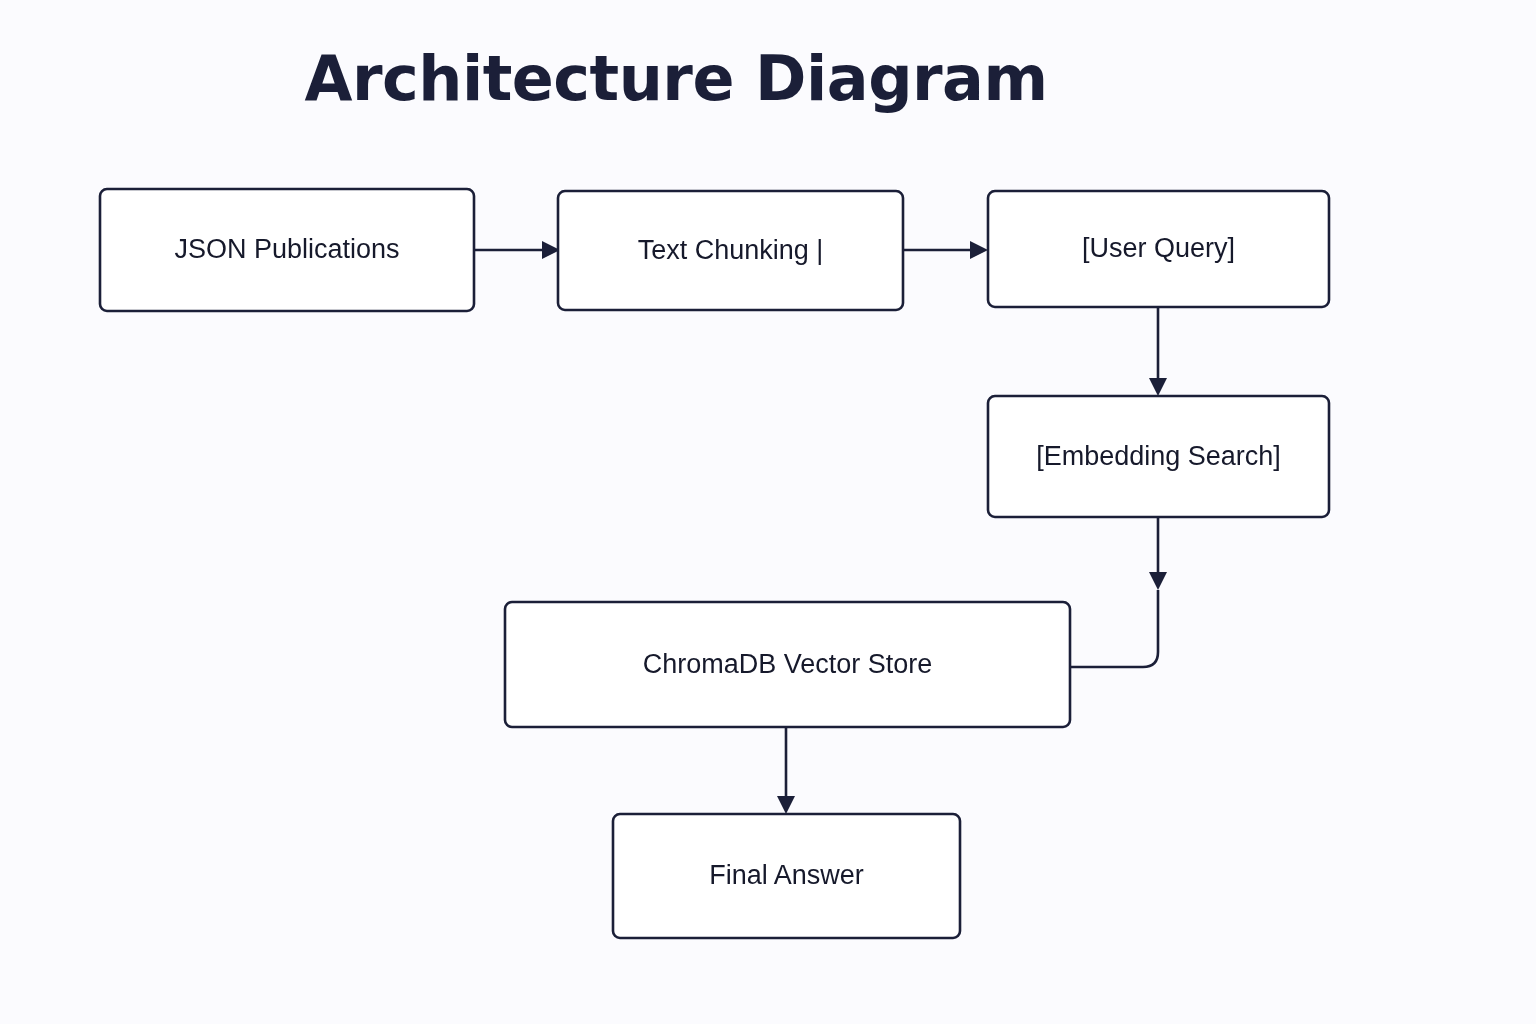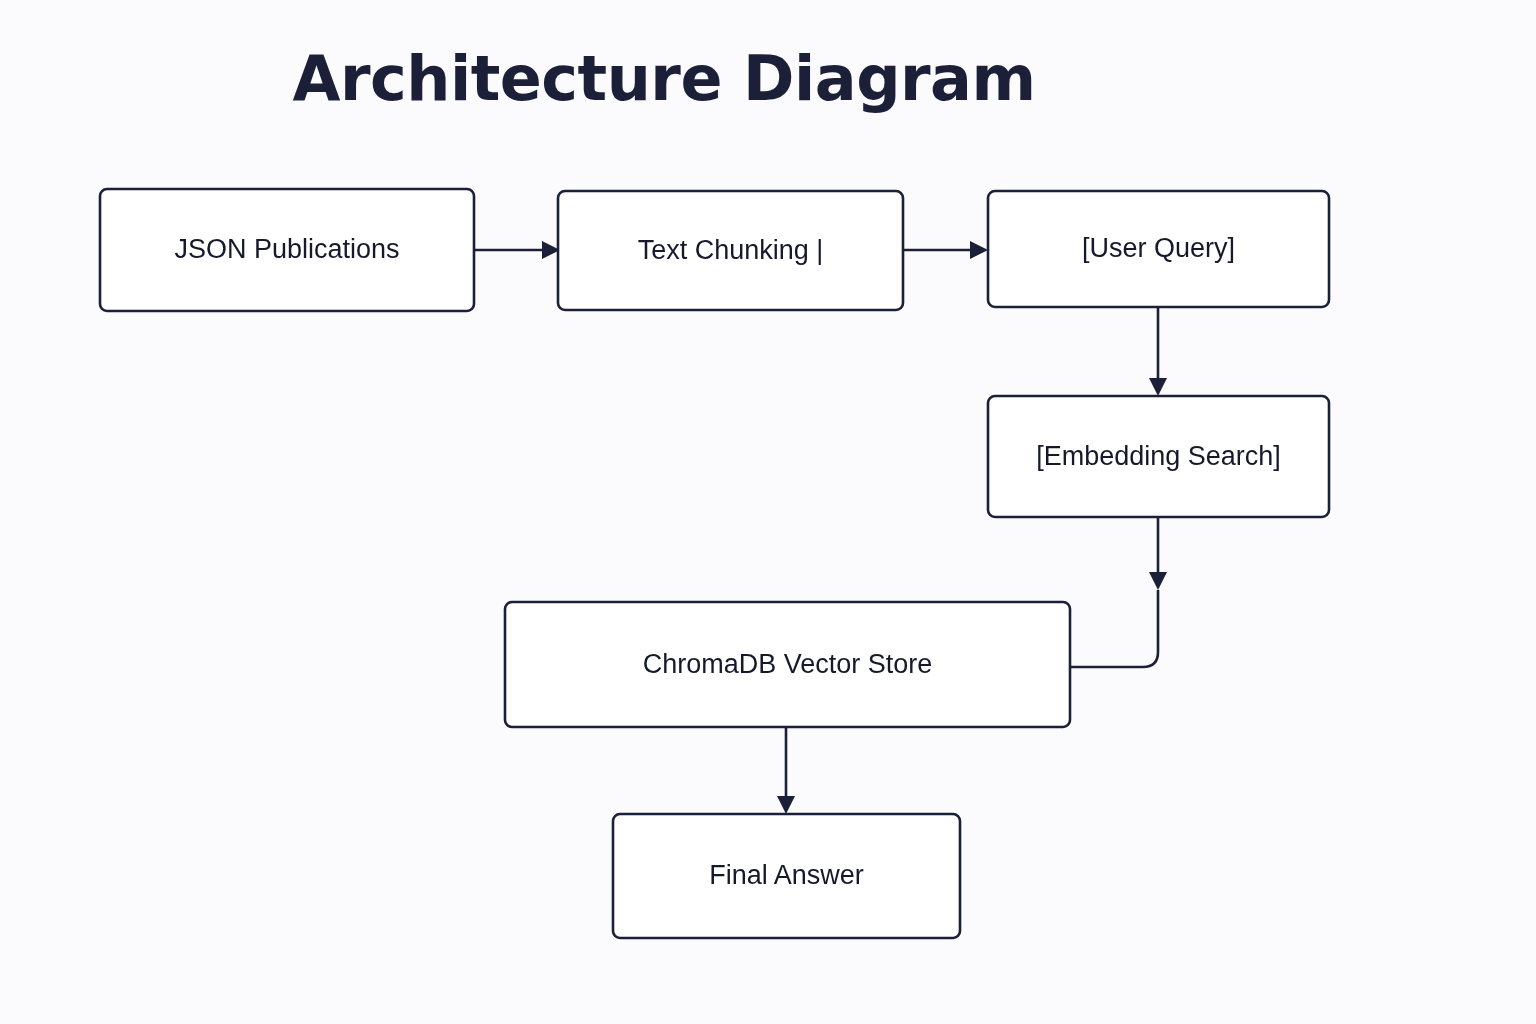--- a/index.html
+++ b/index.html
@@ -14,21 +14,21 @@
     font-family: "Liberation Sans", sans-serif;
     overflow: hidden;
   }
   #canvas {
     position: relative;
     width: 1536px;
     height: 1024px;
   }
   .diagram-title {
     position: absolute;
-    left: 0;
+    left: 12px;
     top: 48px;
     width: 1328px;
     text-align: center;
     font-family: "DejaVu Sans", sans-serif;
     font-weight: bold;
     font-size: 62px;
     letter-spacing: -0.5px;
     color: #1b1f38;
     line-height: 1;
     white-space: nowrap;

